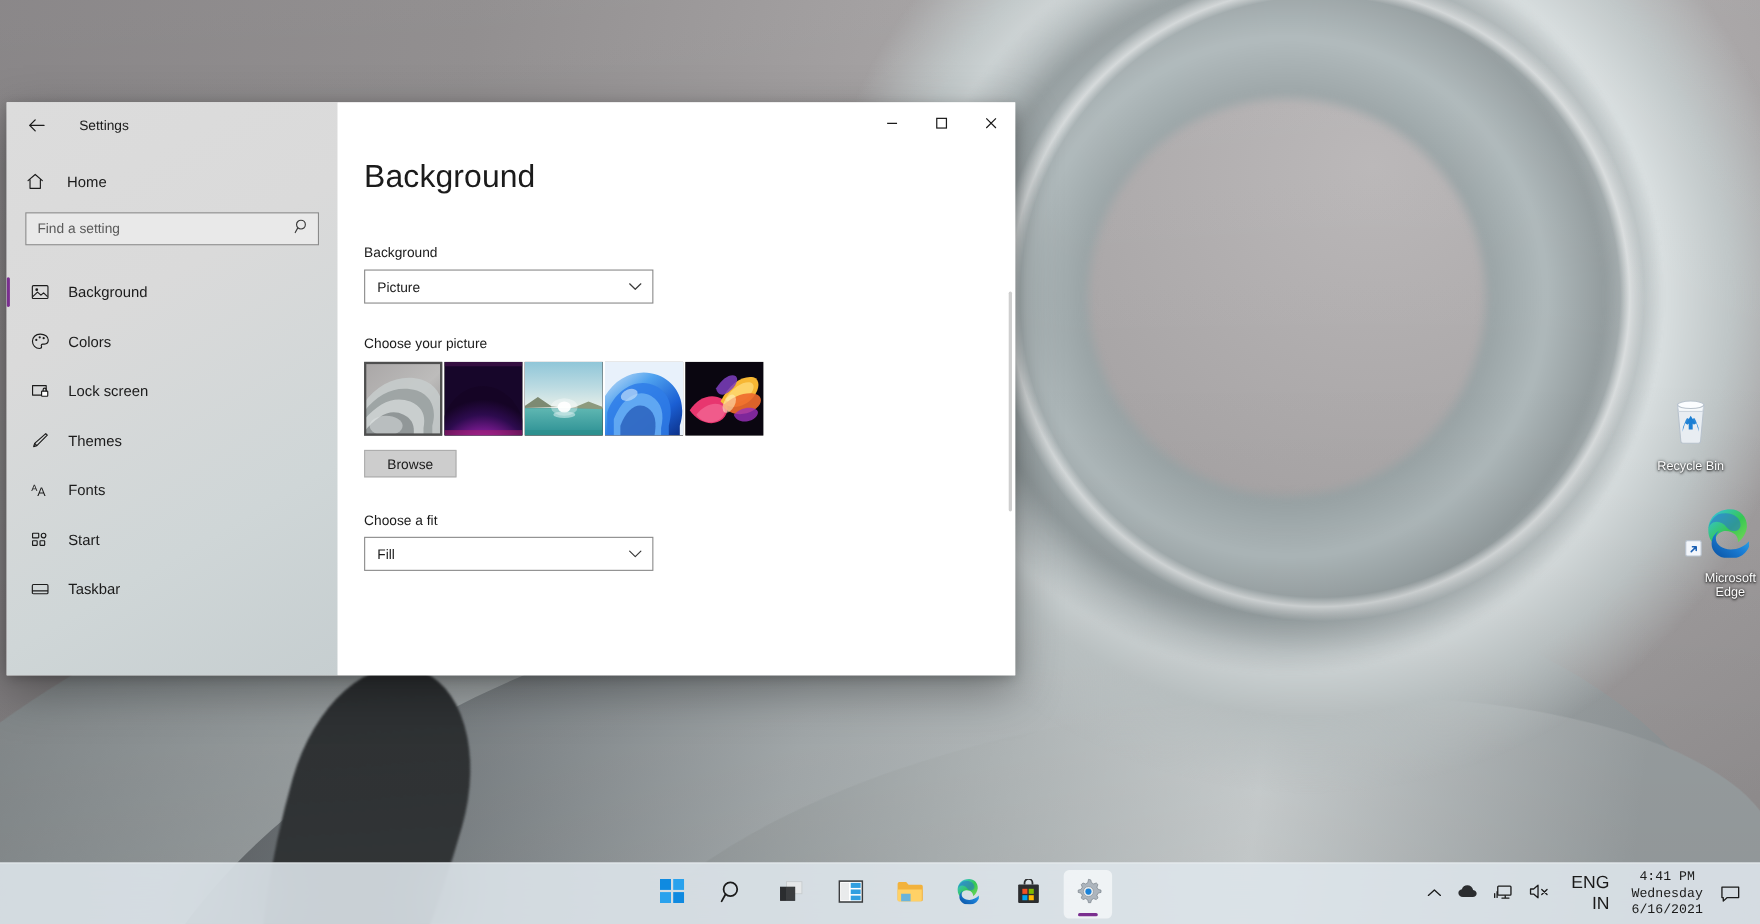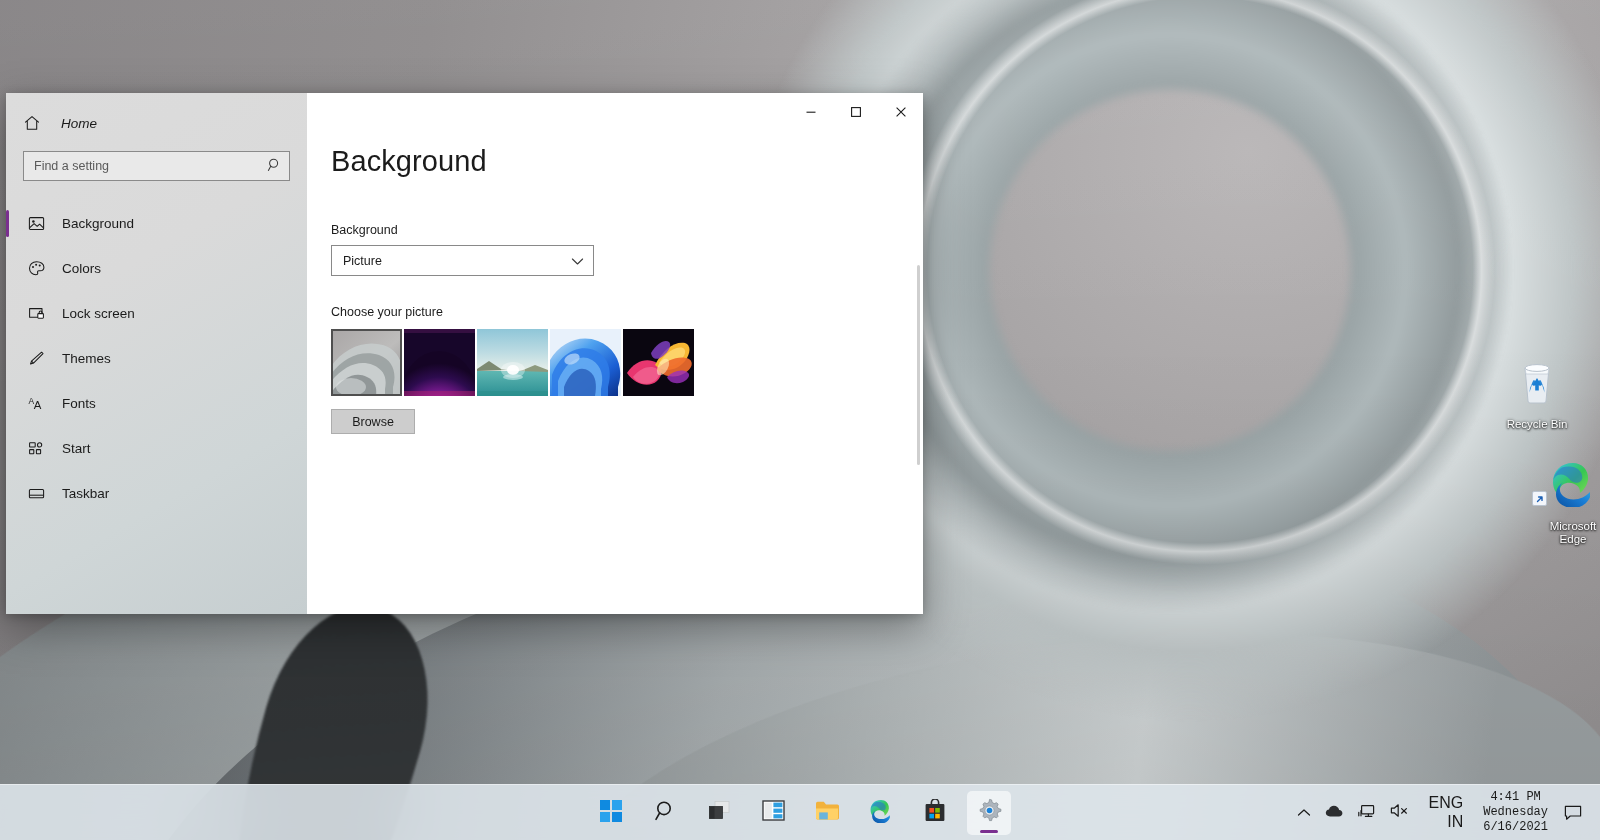--- a/index.html
+++ b/index.html
@@ -147,21 +147,20 @@
   #nav-top { display: flex; align-items: center; height: 42px; padding-left: 10px; }
   #back-btn {
     width: 34px; height: 30px; display: flex; align-items: center; justify-content: center;
     cursor: default; border-radius: 3px;
   }
   #window-title { font-size: 12.5px; color: #1b1b1b; margin-left: 22px; }
 
   #home-row {
     display: flex; align-items: center; height: 38px; margin: 11px 0 0 0; padding-left: 17px;
     cursor: default;
-    font-style: italic;
   }
   #home-row .ico { width: 30px; display: flex; align-items: center; }
   #home-row .txt { font-size: 13.5px; color: #1b1b1b; margin-left: 8px; }
 
   #search-wrap { padding: 9px 17px 0 17px; }
   #search-box {
     height: 30px; background: #e9e9e9; border: 1px solid #8a8a8a;
     display: flex; align-items: center; padding: 0 7px 0 10px;
   }
   #search-input {
@@ -294,20 +293,28 @@
     <div class="label">
       <span>Microsoft</span><br>
       <span>Edge</span>
     </div>
   </div>
 
   <div id="settings-window">
 
     <div id="sidebar">
 
+      <div id="nav-top">
+        <div id="back-btn">
+          <svg width="16" height="14" viewBox="0 0 16 14">
+            <path d="M15 7 H2 M7 2 L2 7 L7 12" stroke="#1b1b1b" stroke-width="1.2" fill="none" stroke-linecap="round" stroke-linejoin="round"></path>
+          </svg>
+        </div>
+        <div id="window-title">Settings</div>
+      </div>
 
       <div id="home-row">
         <span class="ico">
           <svg width="18" height="18" viewBox="0 0 18 18">
             <path d="M2.5 8.2 L9 2.6 L15.5 8.2 M4.3 7.2 V15.2 H13.7 V7.2" stroke="#1b1b1b" stroke-width="1.05" fill="none" stroke-linecap="round" stroke-linejoin="round"></path>
           </svg>
         </span>
         <span class="txt">Home</span>
       </div>
 
@@ -544,20 +551,31 @@
                 <path d="M44 48 C50 42 58 40 64 43 C68 45 66 50 60 53 C52 56 46 53 44 48 Z" fill="#9b2fbd" opacity=".8"></path>
                 <ellipse cx="40" cy="38" rx="5" ry="9" fill="#fff0c2" opacity=".55" transform="rotate(28 40 38)"></ellipse>
               </svg>
             </div>
 
           </div>
 
           <div id="browse-btn">Browse</div>
         </div>
 
+        <div id="fit-section">
+          <div class="field-label">Choose a fit</div>
+          <div class="combo">
+            <span class="val">Fill</span>
+            <span>
+              <svg width="13" height="9" viewBox="0 0 13 9">
+                  <path d="M1.4 2 L6.5 7 L11.6 2" stroke="#3a3a3a" stroke-width="1.1" fill="none" stroke-linecap="round" stroke-linejoin="round"></path>
+                </svg>
+            </span>
+          </div>
+        </div>
 
       </div>
 
       <div id="content-scrollbar"></div>
     </div>
   </div>
 
   <div id="taskbar">
 
     <div id="taskbar-center">

